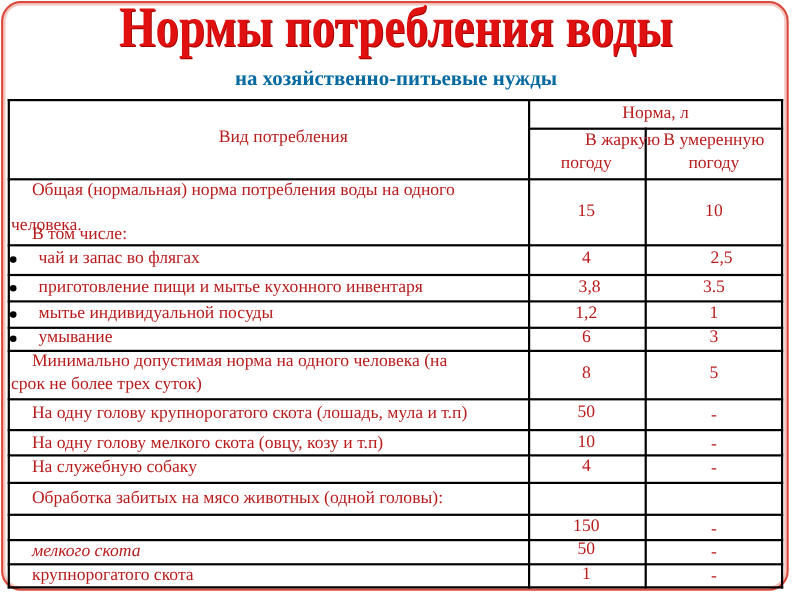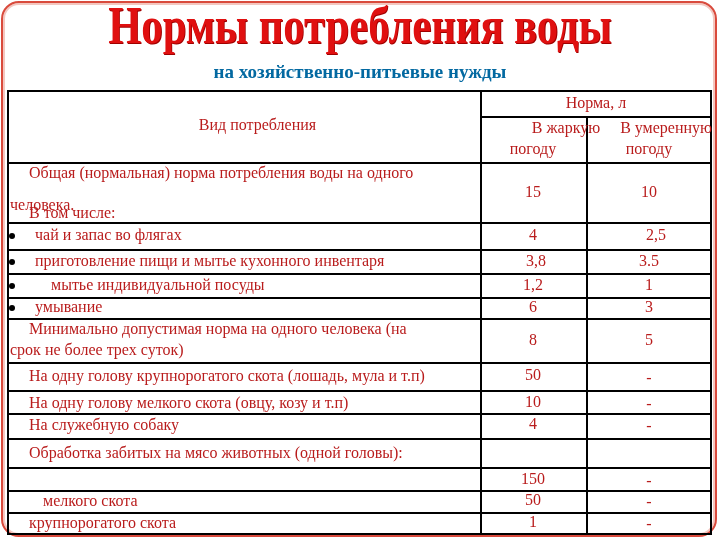--- a/index.html
+++ b/index.html
@@ -78,21 +78,21 @@
   <div class="hline" style="left:473px;top:323px;width:232px;"></div>
   <div class="hline" style="left:0;top:348px;width:705px;"></div>
   <div class="hline" style="left:0;top:377px;width:705px;"></div>
   <div class="hline" style="left:0;top:400px;width:705px;"></div>
   <div class="hline" style="left:0;top:422px;width:705px;"></div>
 
   <div class="cell num" style="left:0;top:24px;width:473px;padding-left:28px;">Вид потребления</div>
   <div class="cell num" style="left:473px;top:2px;width:232px;">Норма, л</div>
   <div class="cell num" style="left:473px;top:27px;width:106px;margin-left:33px;">В  жаркую</div>
   <div class="cell num" style="left:473px;top:48px;width:106px;">погоду</div>
-  <div class="cell num" style="left:579px;top:27px;width:126px;text-align:right;">В умеренную</div>
+  <div class="cell num" style="left:579px;top:27px;width:126px;">В умеренную</div>
   <div class="cell num" style="left:579px;top:48px;width:126px;">погоду</div>
 
   <div class="cell" style="left:22px;top:72px;width:450px;">Общая (нормальная) норма потребления воды на одного</div>
   <div class="cell" style="left:3px;top:104px;width:450px;">человека.</div>
   <div class="cell" style="left:22px;top:112px;width:450px;">В том числе:</div>
   <div class="cell num" style="left:473px;top:91px;width:106px;">15</div>
   <div class="cell num" style="left:579px;top:91px;width:126px;">10</div>
 
   <div class="cell" style="left:0;top:134px;width:472px;height:24px;">
     <span class="bullet"></span>
@@ -103,21 +103,21 @@
 
   <div class="cell" style="left:0;top:160px;width:472px;height:24px;">
     <span class="bullet"></span>
     <span style="position:absolute;left:28px;top:0;">приготовление пищи и мытье кухонного инвентаря</span>
   </div>
   <div class="cell num" style="left:473px;top:160px;width:112px;">3,8</div>
   <div class="cell num" style="left:579px;top:160px;width:126px;">3.5</div>
 
   <div class="cell" style="left:0;top:184px;width:472px;height:24px;">
     <span class="bullet"></span>
-    <span style="position:absolute;left:28px;top:0;margin-left:16px;">мытье индивидуальной посуды</span>
+    <span style="position:absolute;left:28px;top:0;">мытье индивидуальной посуды</span>
   </div>
   <div class="cell num" style="left:473px;top:184px;width:106px;">1,2</div>
   <div class="cell num" style="left:579px;top:184px;width:126px;">1</div>
 
   <div class="cell" style="left:0;top:206px;width:472px;height:22px;">
     <span class="bullet"></span>
     <span style="position:absolute;left:28px;top:0;">умывание</span>
   </div>
   <div class="cell num" style="left:473px;top:206px;width:106px;">6</div>
   <div class="cell num" style="left:579px;top:206px;width:126px;">3</div>
@@ -138,19 +138,19 @@
   <div class="cell" style="left:22px;top:324px;width:450px;">На служебную собаку</div>
   <div class="cell num" style="left:473px;top:323px;width:106px;">4</div>
   <div class="cell num" style="left:579px;top:325px;width:126px;">-</div>
 
   <div class="cell" style="left:22px;top:352px;width:450px;">Обработка забитых на мясо животных (одной головы):</div>
 
   <div class="cell" style="left:22px;top:378px;width:450px;margin-top:44px;">крупнорогатого скота</div>
   <div class="cell num" style="left:473px;top:378px;width:106px;">150</div>
   <div class="cell num" style="left:579px;top:380px;width:126px;">-</div>
 
-  <div class="cell" style="left:36px;top:400px;width:450px;">мелкого скота</div>
+  <div class="cell" style="left:22px;top:400px;width:450px;font-style:italic;">мелкого скота</div>
   <div class="cell num" style="left:473px;top:399px;width:106px;">50</div>
   <div class="cell num" style="left:579px;top:401px;width:126px;">-</div>
 
   <div class="cell num" style="left:473px;top:421px;width:106px;">1</div>
   <div class="cell num" style="left:579px;top:423px;width:126px;">-</div>
 </div>
 
 </body></html>

